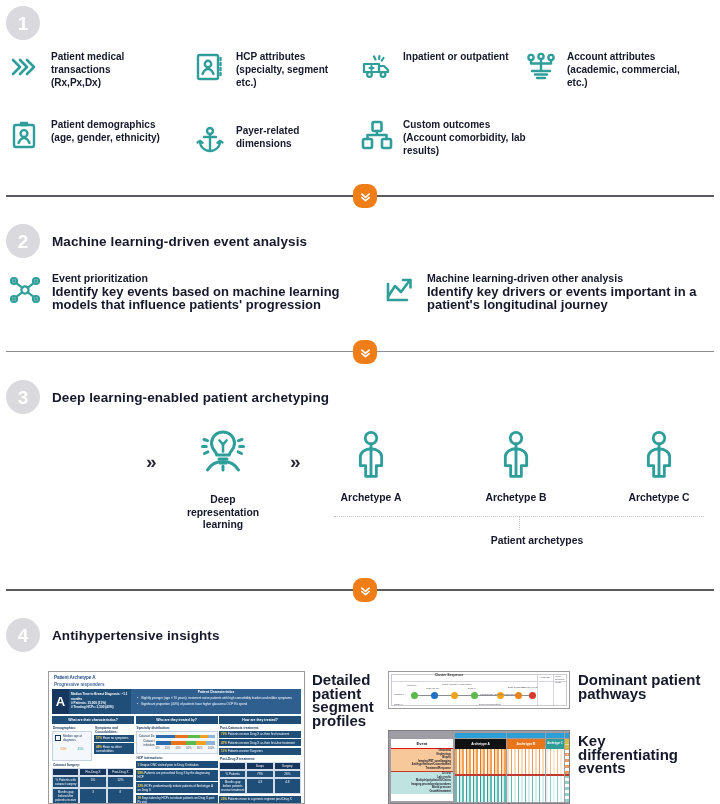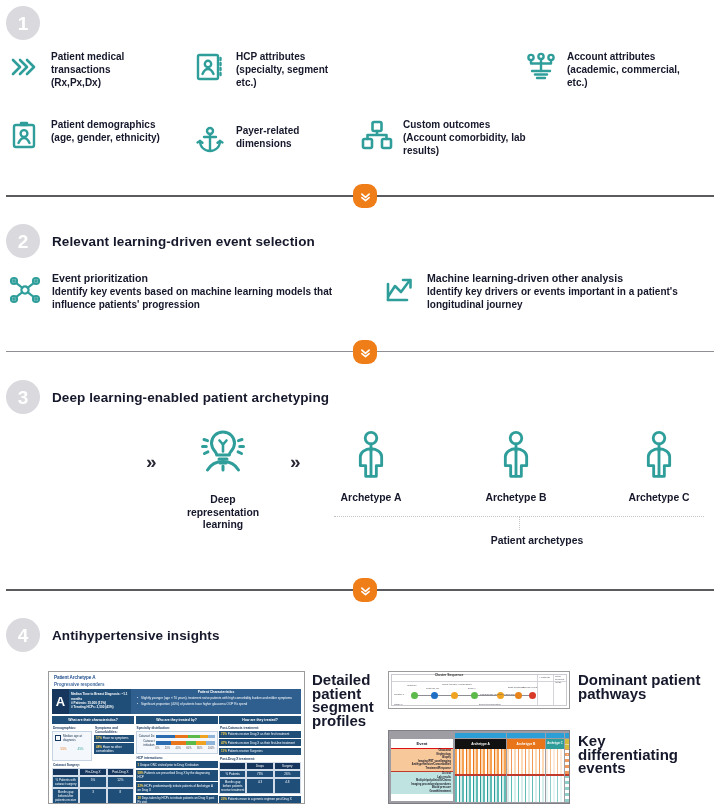--- a/index.html
+++ b/index.html
@@ -38,21 +38,21 @@
     position: absolute; left: 347px; top: 0;
     width: 24px; height: 24px; border-radius: 9px;
     background: #ef7d18; display: flex; align-items: center; justify-content: center;
   }
   .divider .pill svg { display: block; }
 
   
   .feat { position: absolute; display: flex; gap: 10px; align-items: flex-start; }
   .feat .ico { flex: 0 0 34px; width: 34px; height: 34px; margin-top: 1px; }
   .feat .f-title { font-size: 10.6px; font-weight: 700; color: #16182b; line-height: 13px; }
-  .feat .f-body { font-size: 10px; font-weight: 600; color: #16182b; line-height: 13px; }
+  .feat .f-body { font-size: 13px; font-weight: 600; color: #16182b; line-height: 13px; }
 
   
   .flow-item { position: absolute; text-align: center; }
   .flow-cap { font-size: 10.4px; font-weight: 700; color: #16182b; line-height: 12.5px; margin-top: 6px; }
   .chev2 { position: absolute; font-size: 19px; color: #2b2b38; font-weight: 700; line-height: 1; }
 
   .img-stack { position: relative; width: 74px; height: 66px; margin: 0 auto; }
   .img-stack .sheet {
     position: absolute; width: 52px; height: 52px;
     background:
@@ -148,20 +148,34 @@
         <svg viewBox="0 0 34 34" width="34" height="34" fill="none" stroke="#2f9e9a" stroke-width="2.4" stroke-linejoin="round">
           <rect x="5" y="5" width="20" height="24" rx="1.5"></rect>
           <circle cx="15" cy="14" r="3.2"></circle>
           <path d="M9.5 24c1.4-3.4 3.4-5 5.5-5s4.1 1.6 5.5 5" stroke-linecap="round"></path>
           <path d="M27.5 8v2M27.5 13v2M27.5 18v2M27.5 23v2" stroke-linecap="round"></path>
         </svg>
       </span>
       <span class="txt">HCP attributes (specialty, segment etc.)</span>
     </div>
 
+    <div class="attr" style="left:360px; top:44px; width:150px;">
+      <span class="ico">
+        <svg viewBox="0 0 34 34" width="34" height="34" fill="none" stroke="#2f9e9a" stroke-width="2.2" stroke-linecap="round" stroke-linejoin="round">
+          <path d="M14 6.5 L15.5 9.5 M19.5 6 L19 9 M23.5 8 L21.8 10.5"></path>
+          <path d="M4 14h15v8H4z"></path>
+          <path d="M19 16h5l4 4v2h-9z"></path>
+          <path d="M4 22h24"></path>
+          <circle cx="9.5" cy="24.5" r="2.4"></circle>
+          <circle cx="23" cy="24.5" r="2.4"></circle>
+          <path d="M11.5 16v4M9.5 18h4"></path>
+        </svg>
+      </span>
+      <span class="txt">Inpatient or outpatient</span>
+    </div>
 
     <div class="attr" style="left:524px; top:44px; width:170px;">
       <span class="ico">
         <svg viewBox="0 0 34 34" width="34" height="34" fill="none" stroke="#2f9e9a" stroke-width="2.4" stroke-linecap="round" stroke-linejoin="round">
           <circle cx="7" cy="7.5" r="2.6"></circle>
             <circle cx="17" cy="6.5" r="2.6"></circle>
             <circle cx="27" cy="7.5" r="2.6"></circle>
           <path d="M7 10.5v3h20v-3"></path>
             <path d="M17 9v12"></path>
           <path d="M8 21h18"></path>
@@ -216,21 +230,21 @@
       <svg viewBox="0 0 16 16" width="13" height="13" fill="none" stroke="#ffffff" stroke-width="2" stroke-linecap="round" stroke-linejoin="round">
         <path d="M3.5 5 L8 9 L12.5 5"></path>
           <path d="M3.5 9.5 L8 13 L12.5 9.5"></path>
       </svg>
     </div>
   </div>
 
   <div class="section" style="top:224px;height:110px;">
     <div class="sec-head" style="padding-left:6px;">
       <div class="num-badge">2</div>
-      <div class="sec-title">Relevant learning-driven event selection</div>
+      <div class="sec-title">Machine learning-driven event analysis</div>
     </div>
 
     <div class="feat" style="left:8px; top:48px; width:350px;">
       <span class="ico">
         <svg viewBox="0 0 34 34" width="34" height="34" fill="none" stroke="#2f9e9a" stroke-width="2.2" stroke-linecap="round" stroke-linejoin="round">
           <circle cx="17" cy="17" r="3.6"></circle>
           <circle cx="6" cy="8" r="3"></circle>
             <circle cx="28" cy="8" r="3"></circle>
           <circle cx="6" cy="26" r="3"></circle>
             <circle cx="28" cy="26" r="3"></circle>

